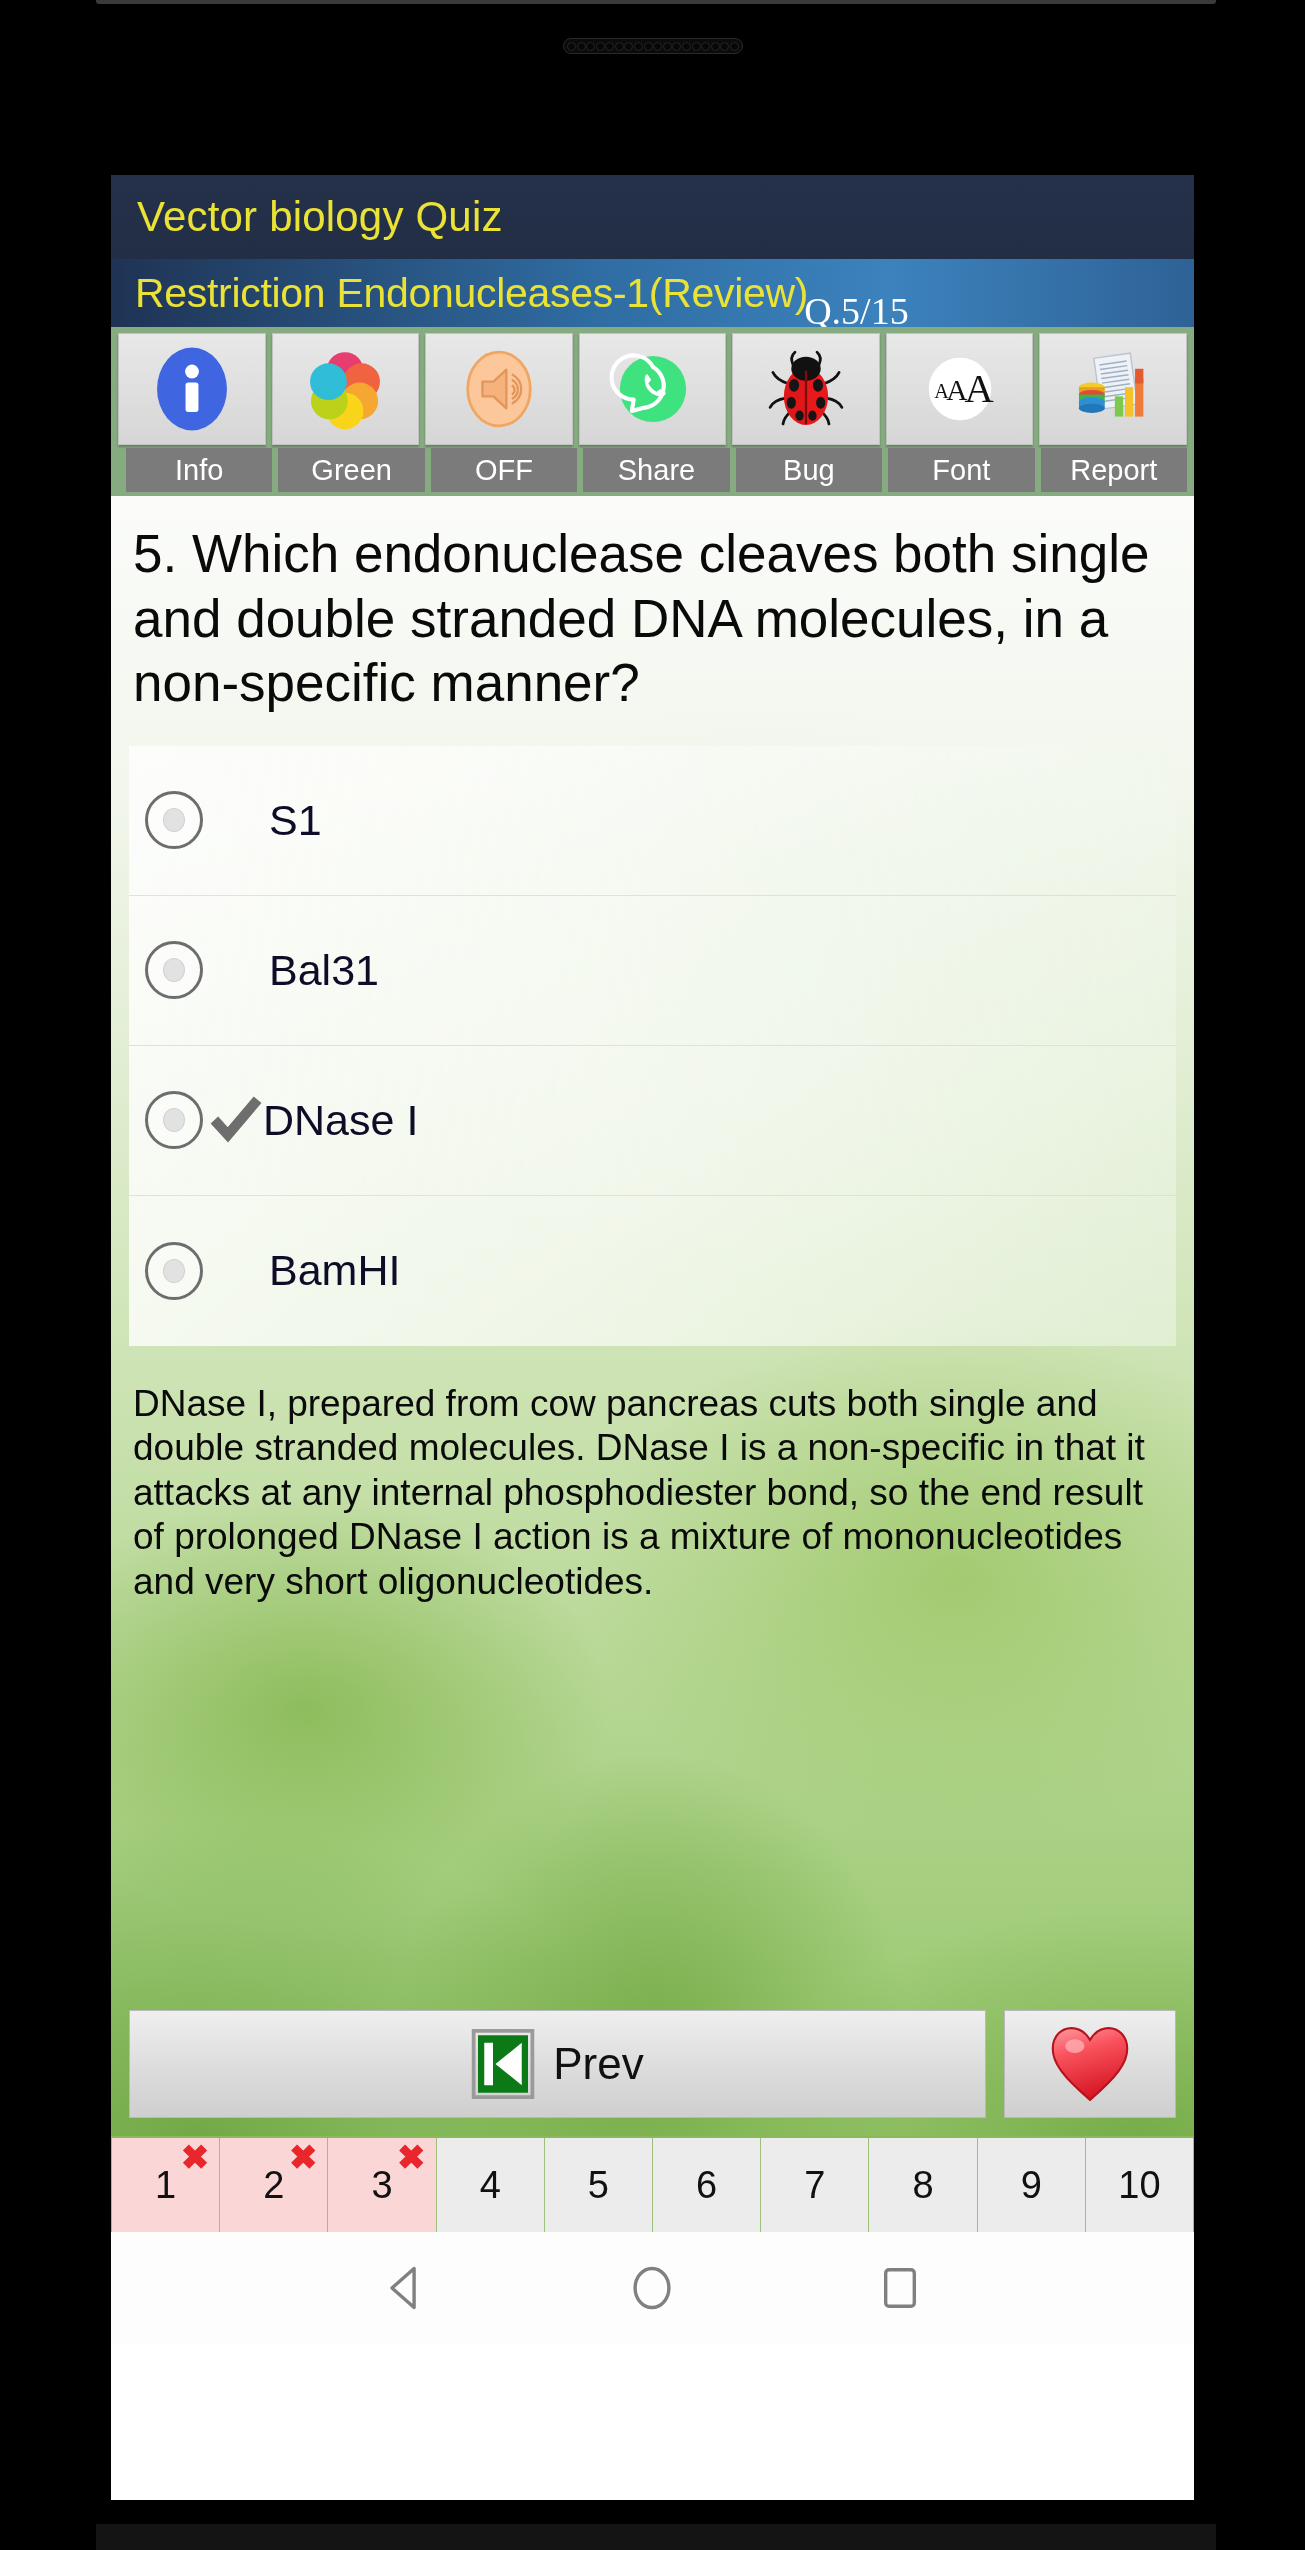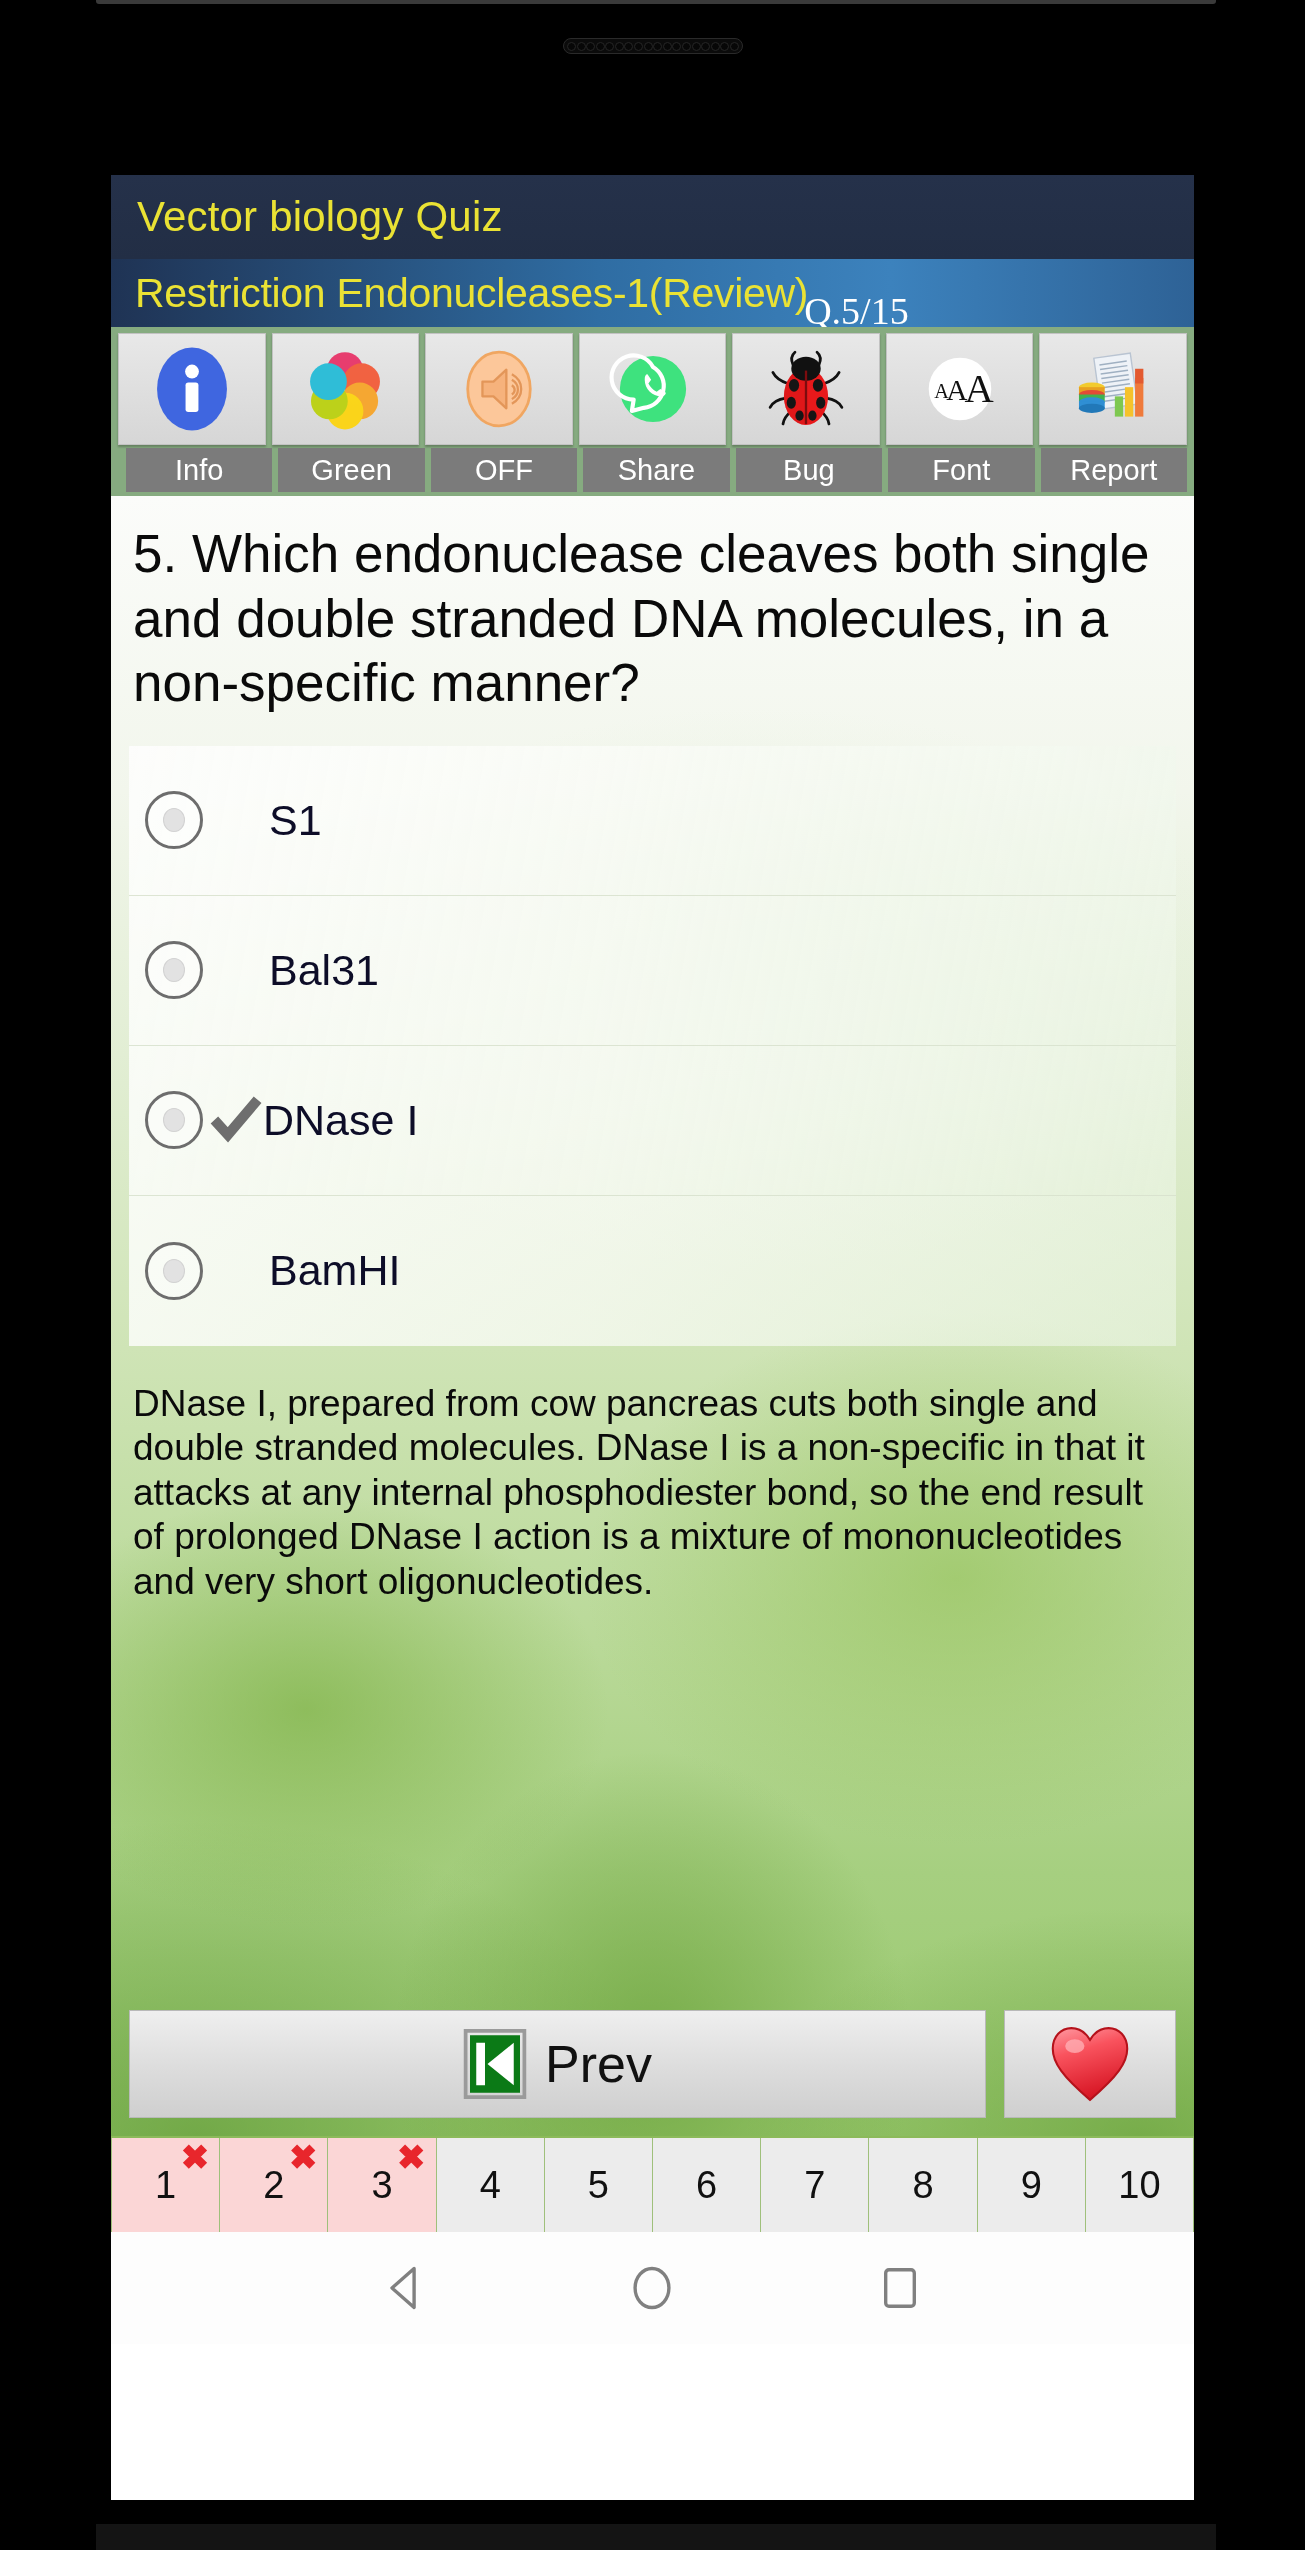--- a/index.html
+++ b/index.html
@@ -181,21 +181,21 @@
   .nav-btn {
     background: linear-gradient(180deg, #efefef 0%, #dcdcdc 55%, #cfcfcf 100%);
     border: 1px solid #b9b9b9;
     height: 108px;
     display: flex; align-items: center; justify-content: center;
     gap: 18px;
   }
   #prev-button { flex: 1 1 0; }
   #next-button { flex: 1 1 0; }
   #favorite-button { flex: 0 0 172px; }
-  .nav-label { font-size: 52px; color: #111; font-stretch: condensed; }
+  .nav-label { font-size: 44px; color: #111; font-stretch: condensed; }
   .nav-arrow-icon { width: 64px; height: 70px; }
   .heart-icon { width: 84px; height: 80px; }
 
   
   #question-strip {
     display: flex;
     height: 96px;
     background: #8cba5a;
     padding: 2px 0 0 0;
   }

